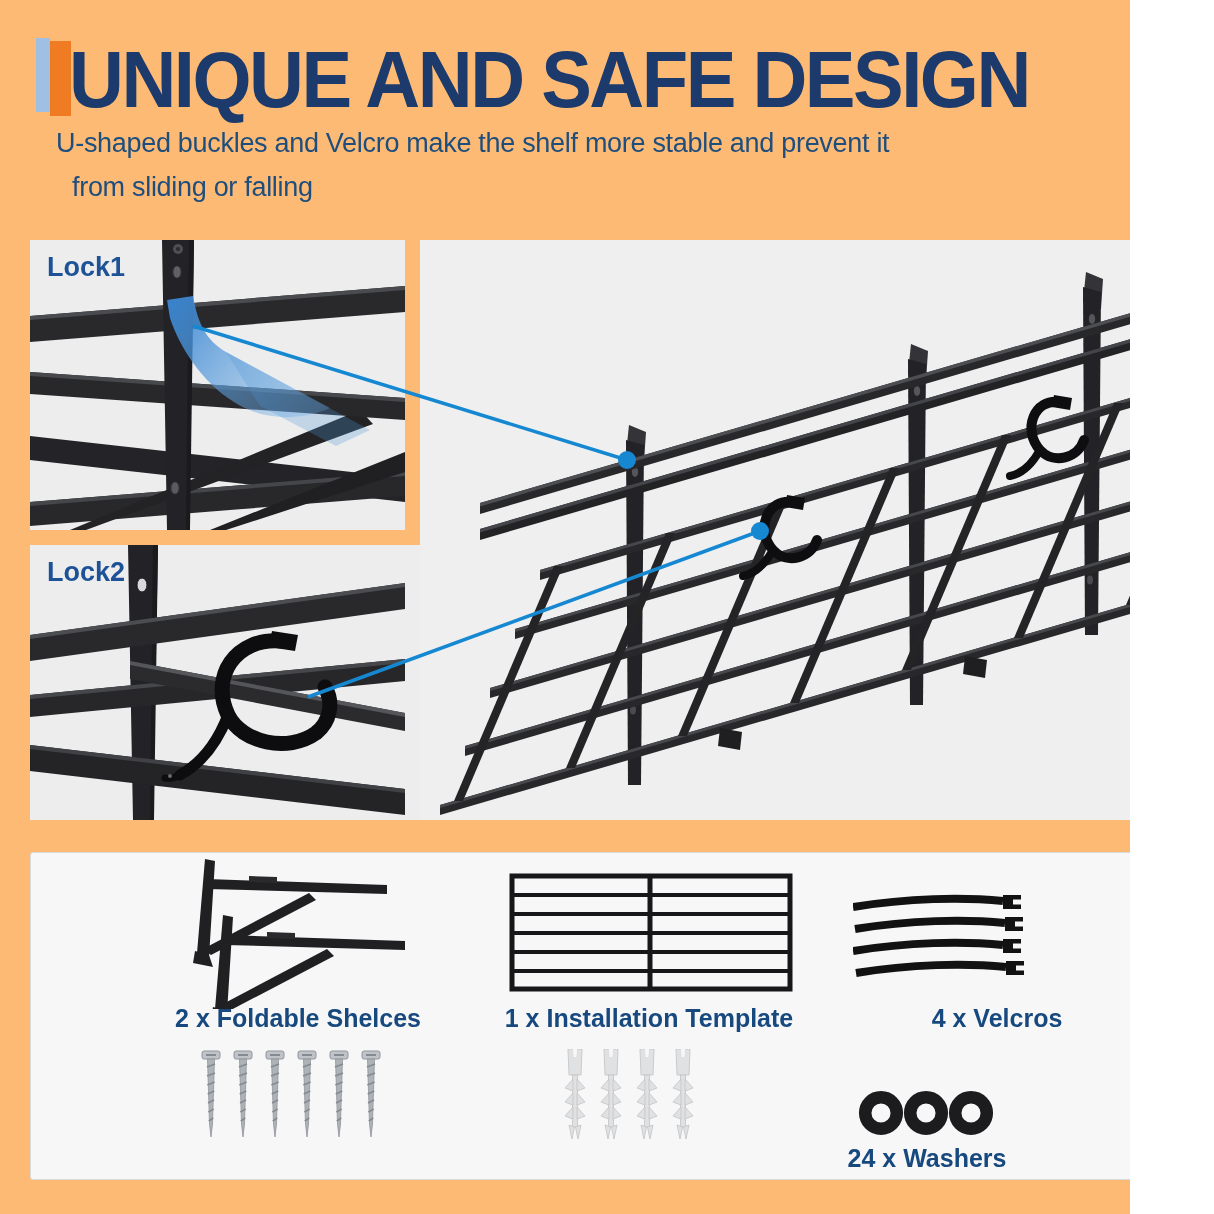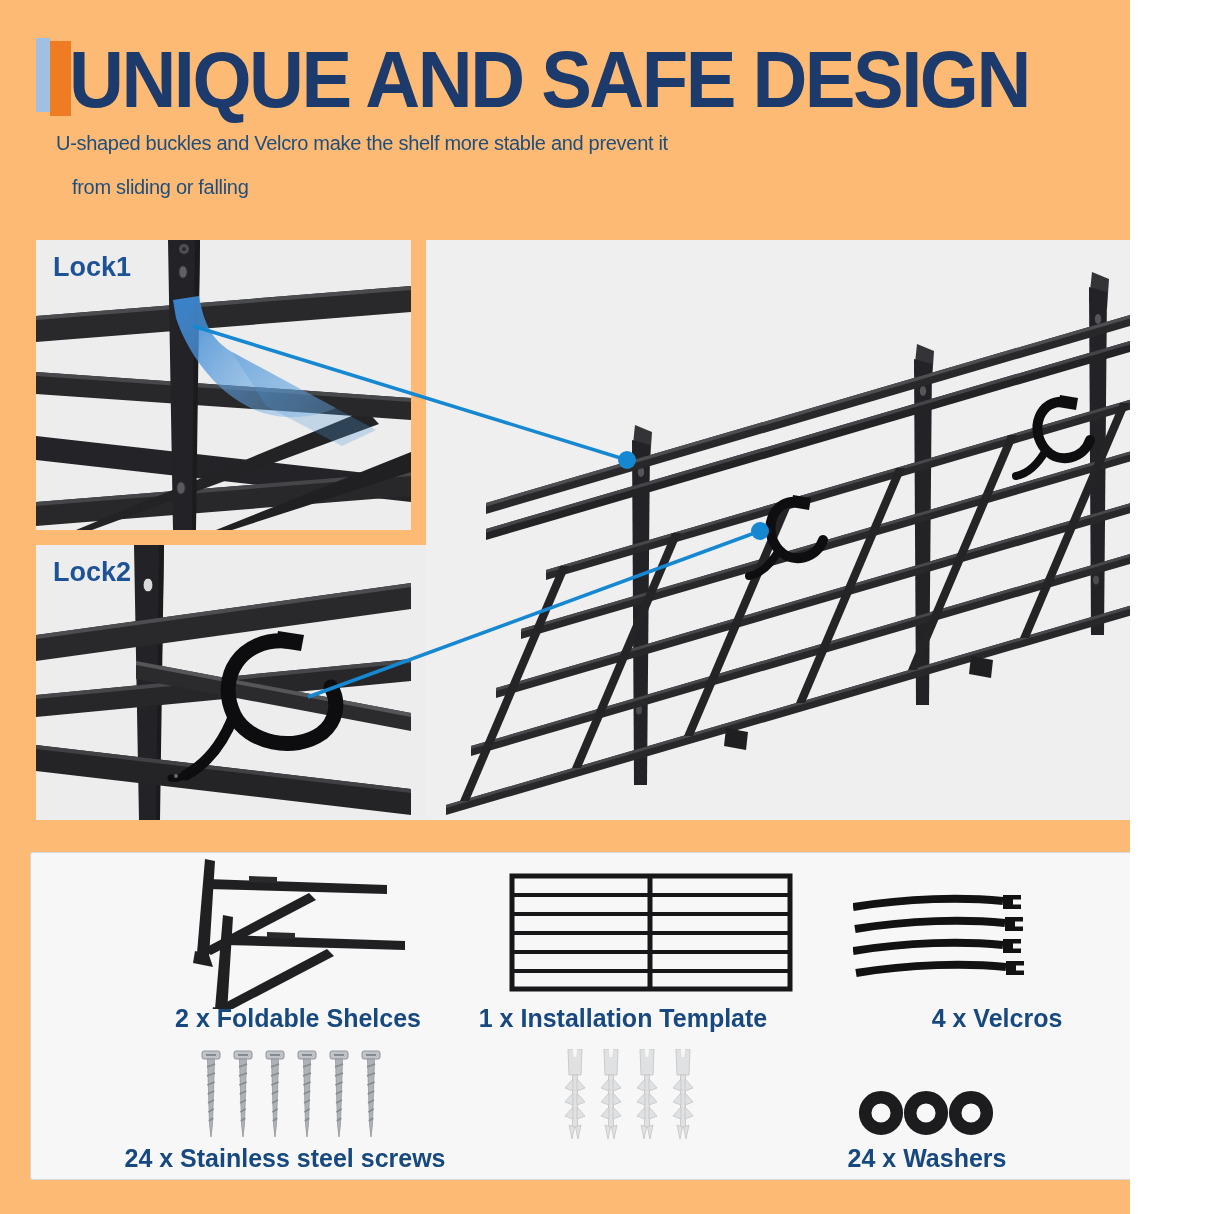--- a/index.html
+++ b/index.html
@@ -10,27 +10,27 @@
   .abs{position:absolute;}
   
   .accent-blue{left:36px;top:38px;width:14px;height:74px;background:#9fc0e2;}
   .accent-orange{left:50px;top:41px;width:21px;height:75px;background:#ef7b22;}
   .title{
     left:69px;top:40px;font-size:76px;font-weight:bold;color:#1c3a6b;
     letter-spacing:-2.5px;white-space:nowrap;line-height:76px;
     transform:scaleY(1.04);transform-origin:left top;
   }
   .subtitle{
-    left:56px;font-size:20px;color:#1e4e7e;letter-spacing:-0.3px;
+    left:56px;font-size:27px;color:#1e4e7e;letter-spacing:-0.3px;
     white-space:nowrap;line-height:34px;
   }
   .subtitle.l1{top:126px;}
   .subtitle.l2{top:170px;margin-left:16px;}
   
-  .panel{background:#ededee;margin-left:6px;}
+  .panel{background:#ededee;}
   #lock1-panel{left:30px;top:240px;width:375px;height:290px;}
   #lock2-panel{left:30px;top:545px;width:375px;height:275px;padding-left:40px;}
   #main-panel{left:420px;top:240px;width:762px;height:580px;background:#efefef;}
   .lock-label{
     left:17px;top:12px;font-size:27px;font-weight:bold;color:#1d5296;line-height:30px;
   }
   .panel svg{position:absolute;left:0;top:0;}
   
   #callout-overlay{left:0;top:0;width:1214px;height:1214px;pointer-events:none;}
   
@@ -289,19 +289,18 @@
       <use href="#anchor" x="126" y="0"></use>
     </svg>
 
     <svg class="part-icon" style="left:825px;top:230px;" width="140" height="60" viewBox="0 0 140 60">
       <circle cx="25" cy="30" r="15.8" fill="none" stroke="#1c1c1e" stroke-width="12.5"></circle>
       <circle cx="70" cy="30" r="15.8" fill="none" stroke="#1c1c1e" stroke-width="12.5"></circle>
       <circle cx="115" cy="30" r="15.8" fill="none" stroke="#1c1c1e" stroke-width="12.5"></circle>
     </svg>
 
     <div class="part-label" style="left:267px;top:151px;">2 x Foldable Shelces</div>
-    <div class="part-label" style="left:592px;top:151px;">1 x Installation Template</div>
+    <div class="part-label" style="left:618px;top:151px;">1 x Installation Template</div>
     <div class="part-label" style="left:966px;top:151px;">4 x Velcros</div>
-    <div class="part-label" style="left:254px;top:291px;">24 x Stainless steel screws</div>
     <div class="part-label" style="left:896px;top:291px;">24 x Washers</div>
   </div>
 
 </div>
 
 </body></html>

